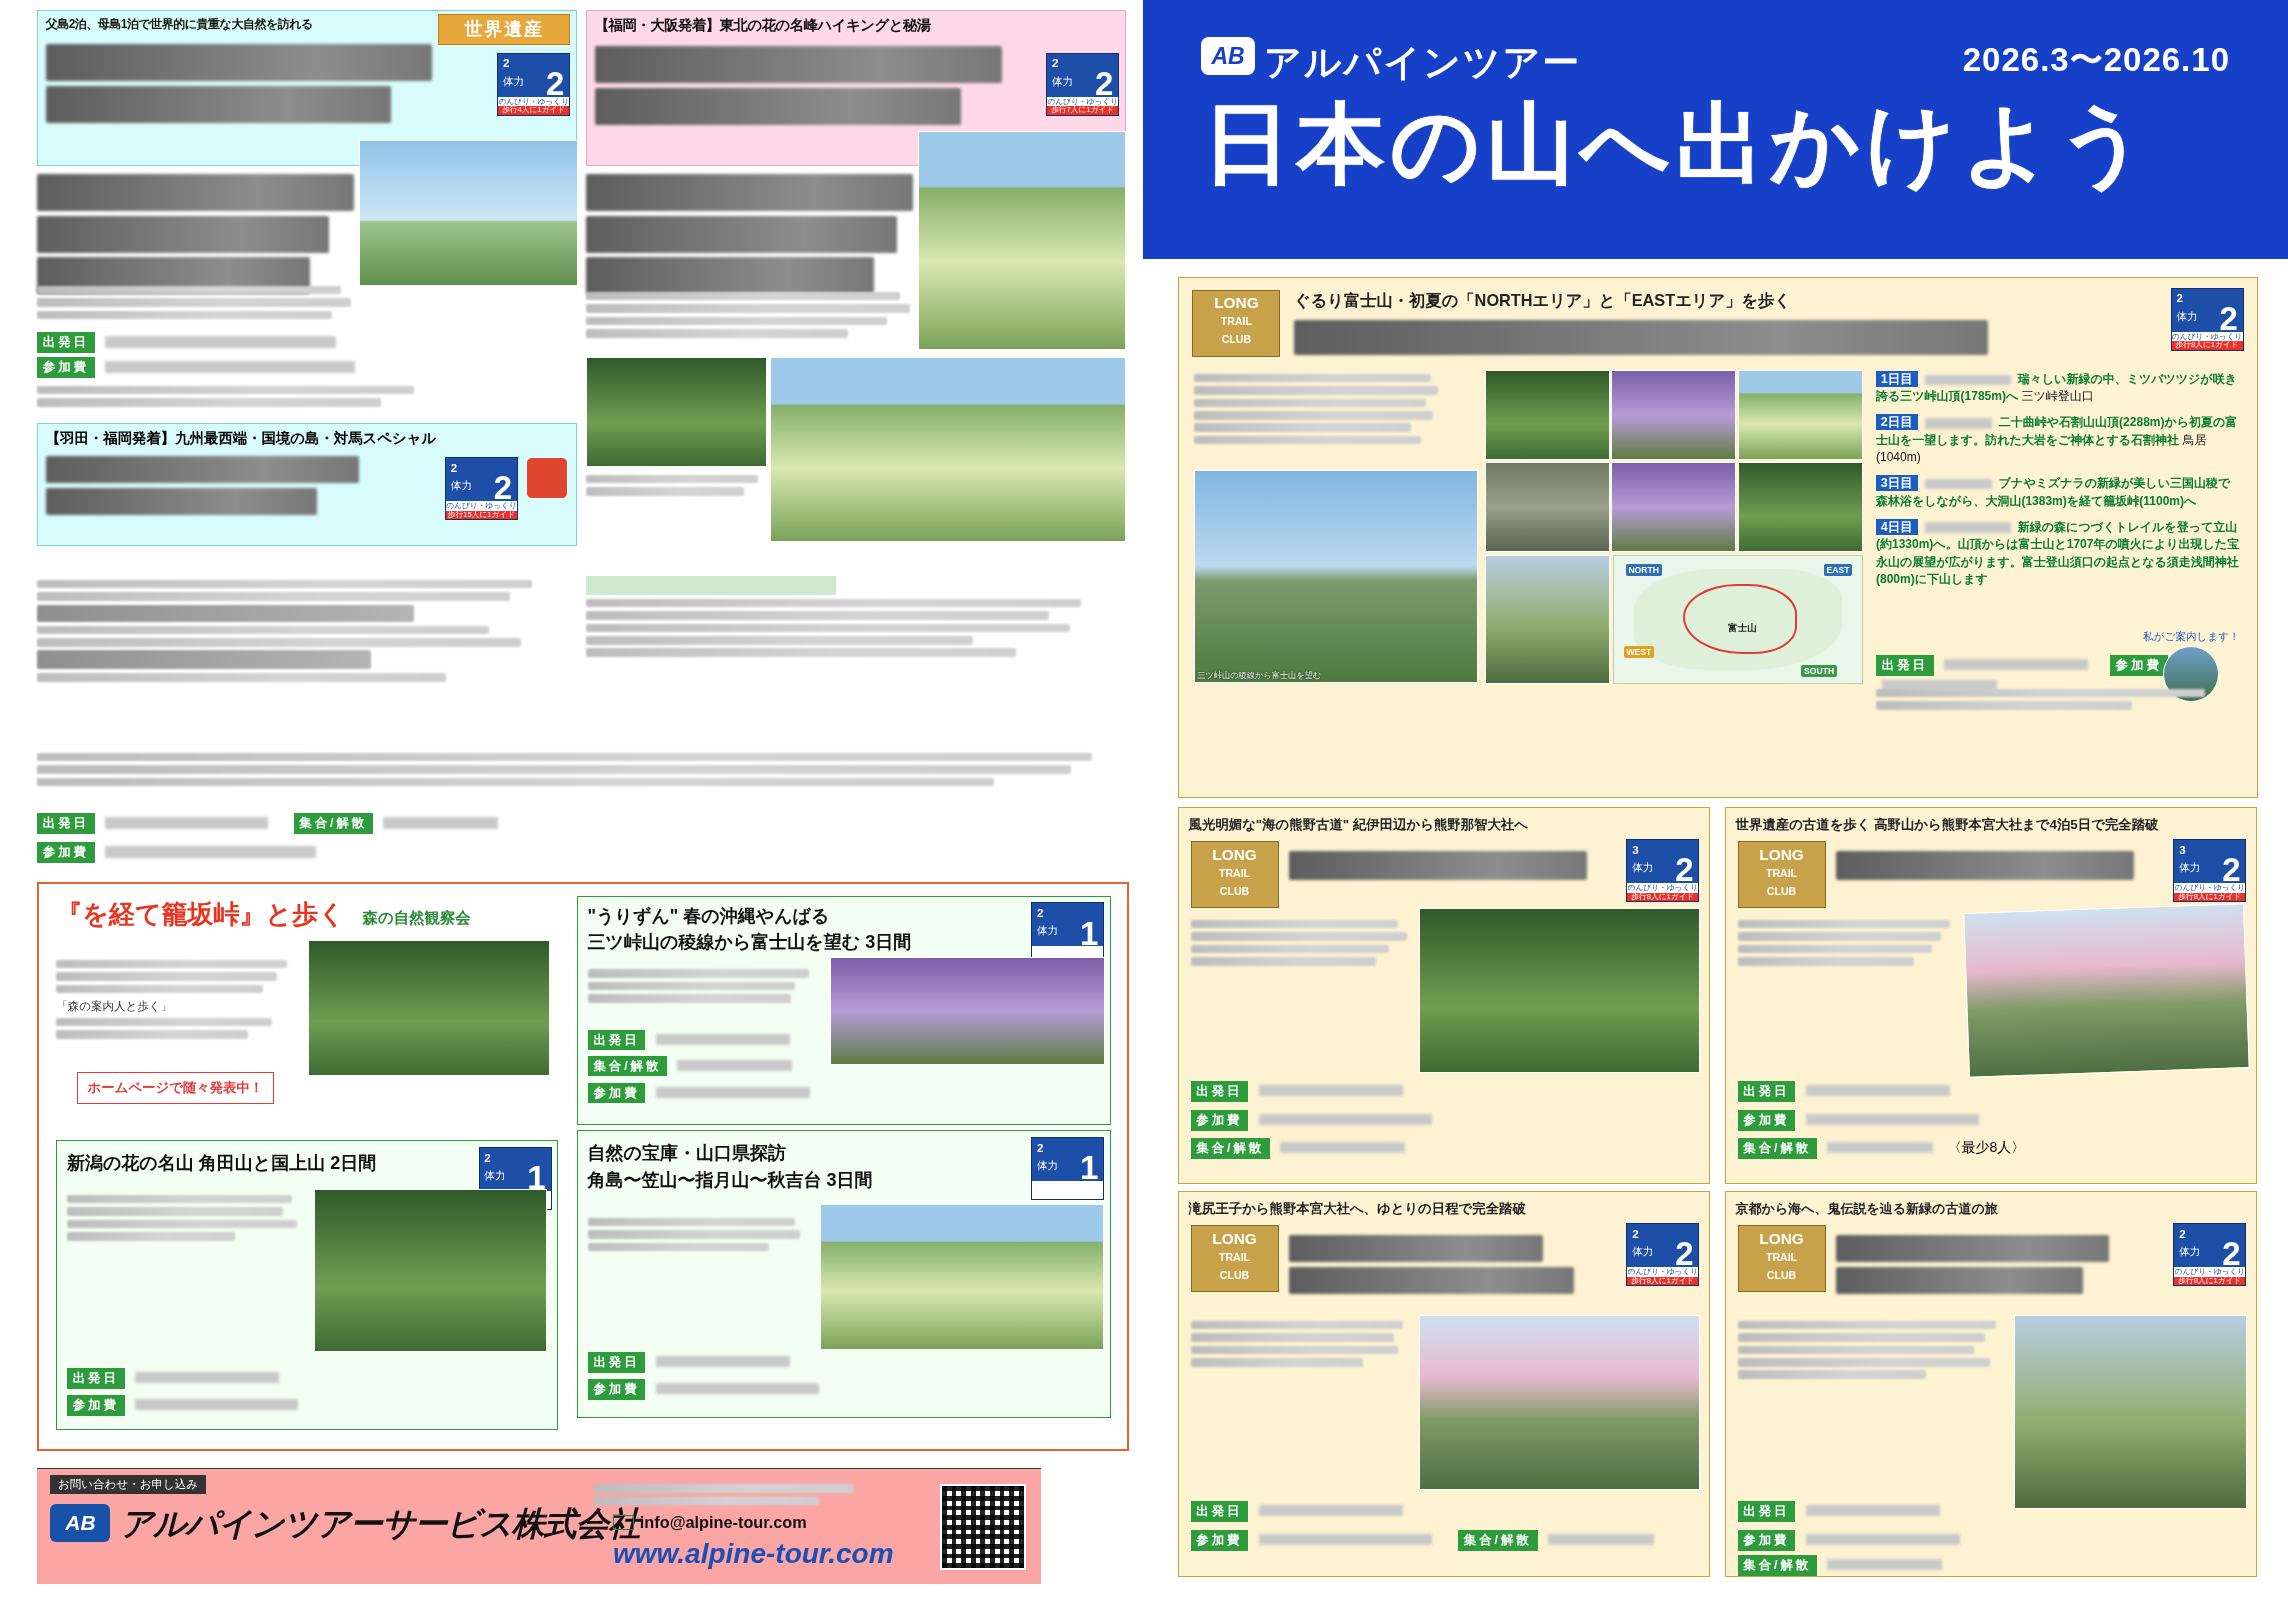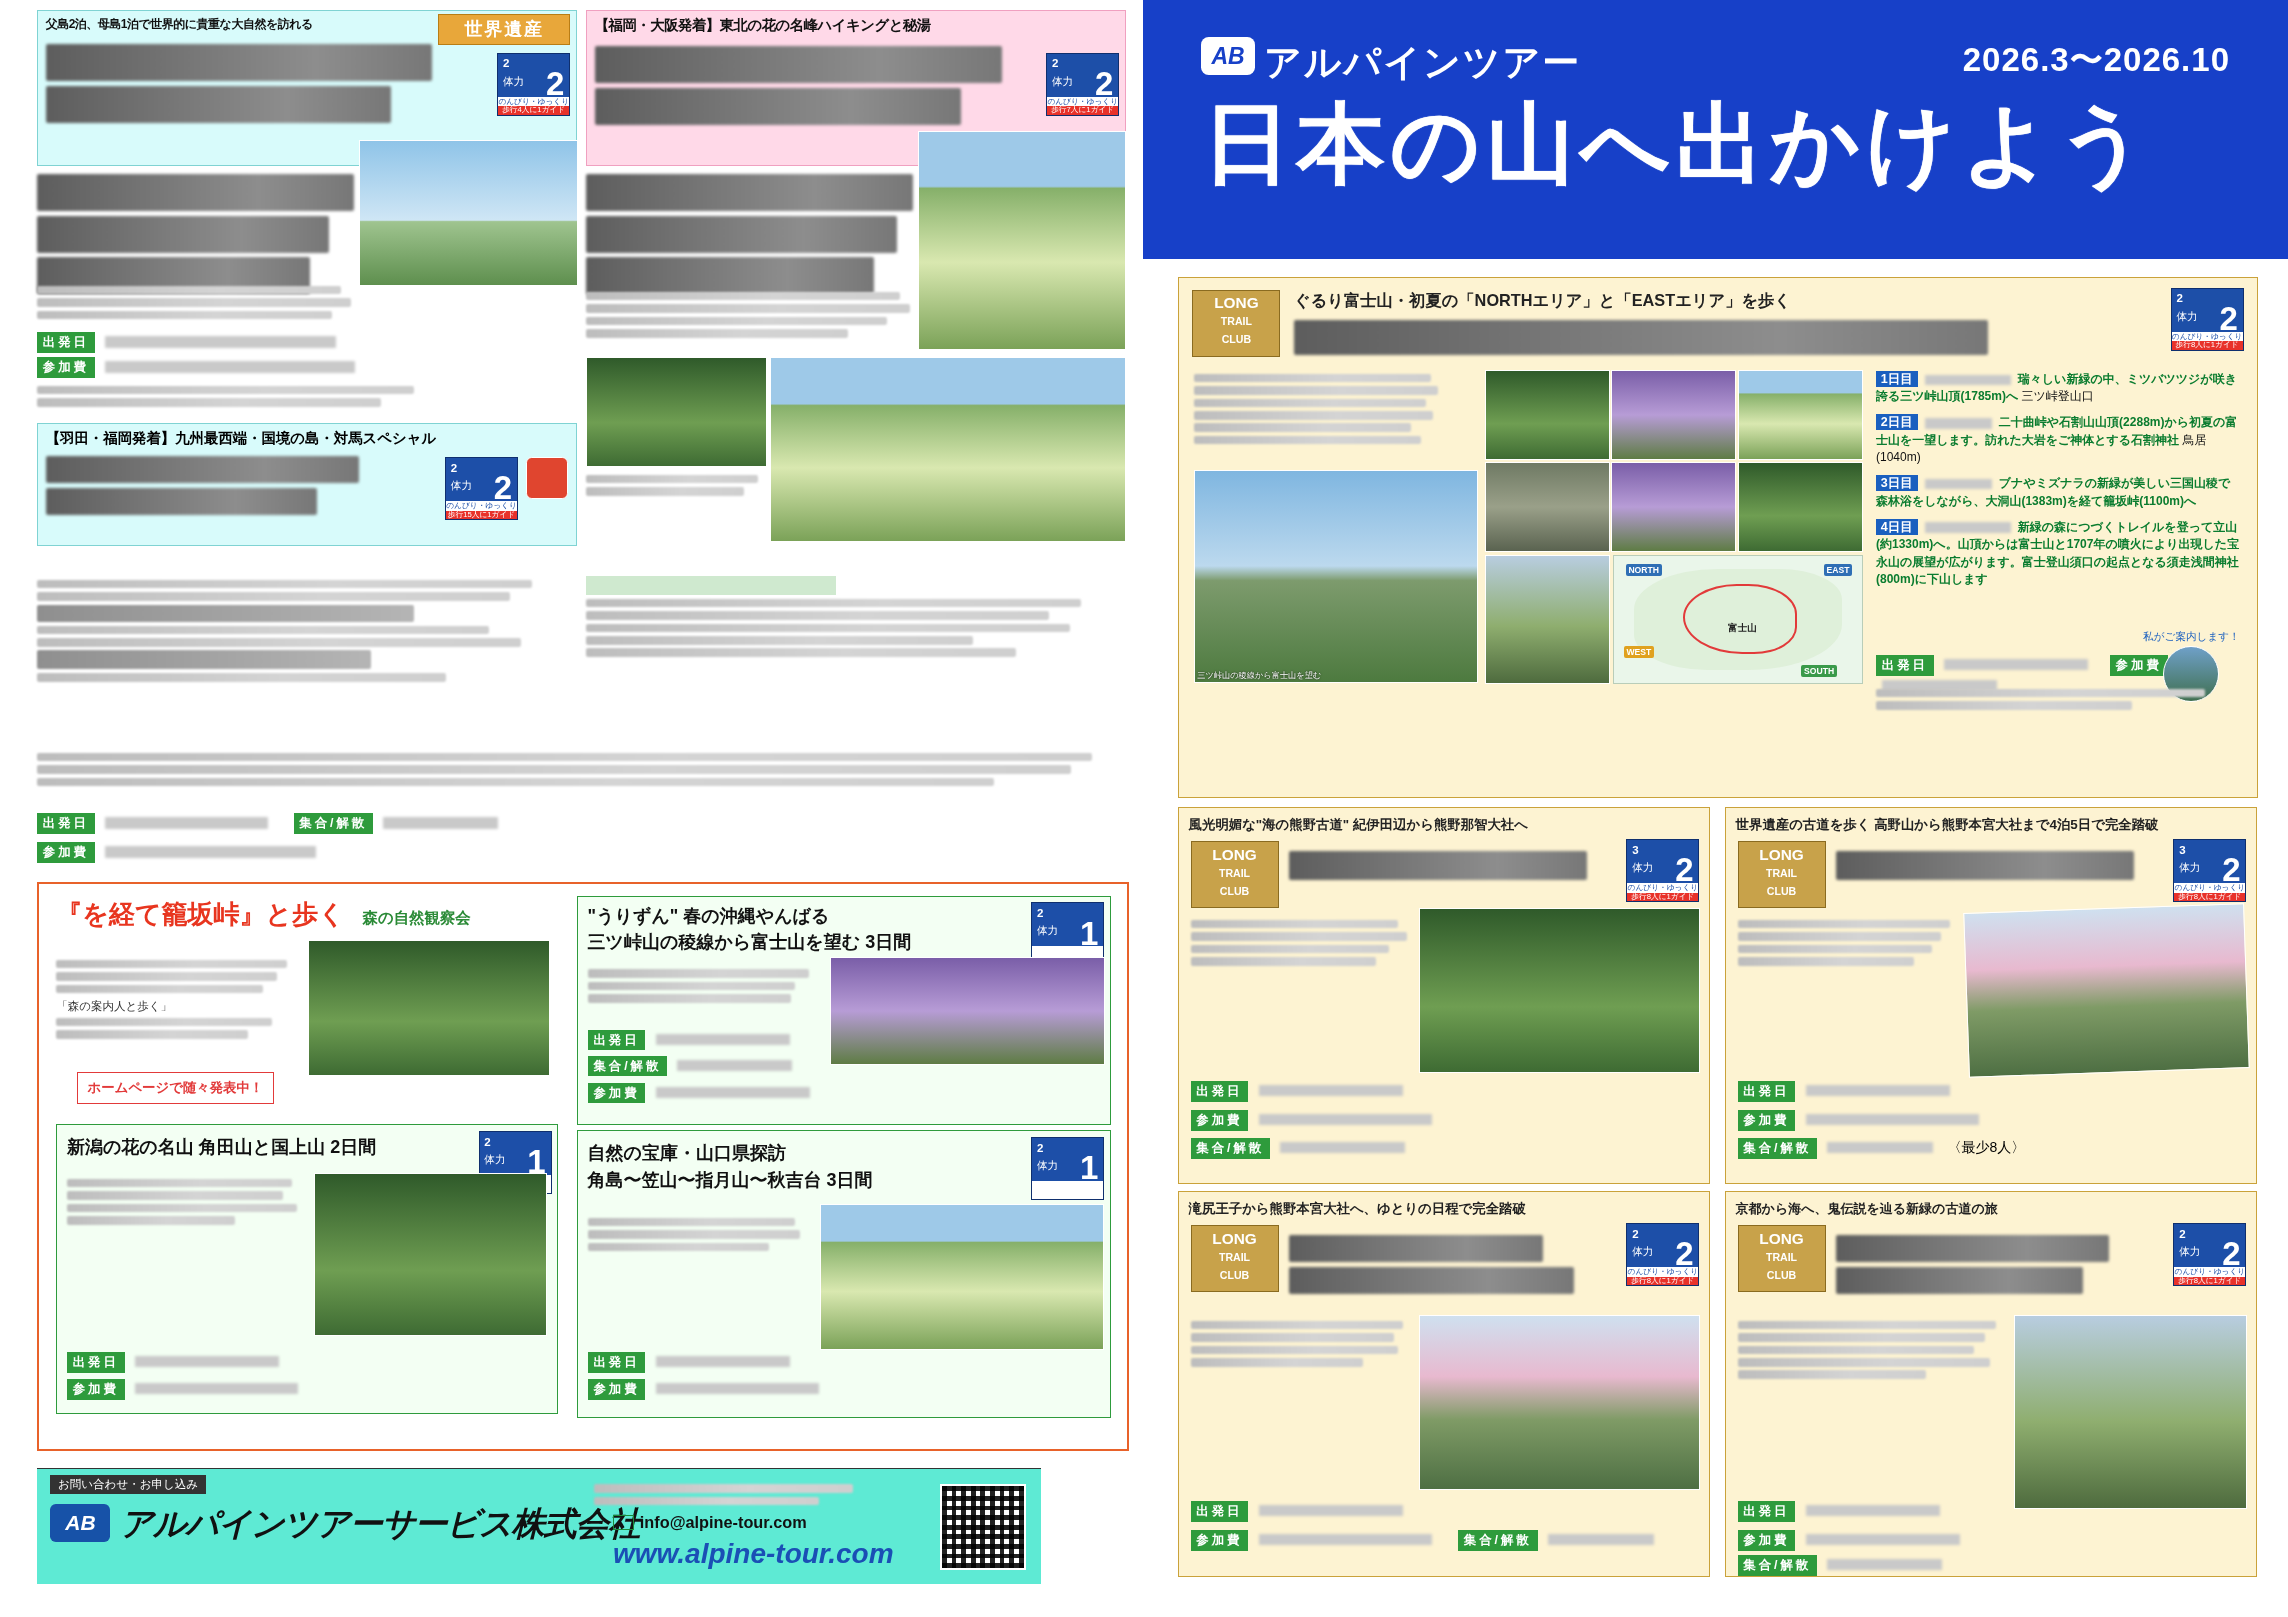--- a/index.html
+++ b/index.html
@@ -43,21 +43,21 @@
   .orangebox{position:absolute;left:37px;top:882px;width:1088px;height:565px;border:2.9px solid #e8622a;background:#fff;}
   .morititle{font-size:26px;font-weight:bold;color:#e8351f;}
   .morisub{font-size:15.4px;color:#2a8a36;font-weight:bold;}
   .hpbox{border:1.9px solid #e23a3a;color:#e23a3a;font-size:13.4px;font-weight:bold;padding:5.8px 9.6px;display:inline-block;}
   .greenbox{border:1.9px solid #2e9b3c;background:#f3fff3;}
   .niigata{font-size:18px;font-weight:bold;color:#111;}
   .urizen{font-size:18px;font-weight:bold;color:#111;}
   .yamaguchi{font-size:18px;font-weight:bold;color:#111;}
 
   
-  .footer{position:absolute;left:37px;top:1468px;width:1004px;height:115px;background:#5eead4;border-top:1.9px solid #333;}
+  .footer{position:absolute;left:37px;top:1468px;width:1004px;height:115px;background:#fca5a5;border-top:1.9px solid #333;}
   .footlabel{background:#333;color:#fff;font-size:11.5px;padding:1.9px 7.7px;display:inline-block;}
   .company{font-size:33px;font-weight:bold;color:#111;font-style:italic;letter-spacing:-1px;}
   .url{font-size:28px;font-weight:bold;color:#1a4fb5;font-style:italic;}
   .mail{font-size:16.3px;color:#111;font-weight:bold;}
   .qr{width:82px;height:82px;background:
       repeating-linear-gradient(0deg,#222 0 4.8px,#fff 4.8px 9.6px),
       repeating-linear-gradient(90deg,#222 0 4.8px,transparent 4.8px 9.6px);
       background-blend-mode:multiply;border:2.9px solid #fff;}
   .logo-ab{width:60px;height:38px;background:#1752a8;color:#fff;border-radius:5.8px;font-size:21px;font-weight:bold;text-align:center;line-height:38px;font-style:italic;}
 
@@ -251,21 +251,21 @@
         <div class="blurline" style="width:96%"></div>
         <div class="blurline" style="width:92%"></div>
         <div class="blurline" style="width:86%"></div>
         <div style="font-size:11.5px;color:#333;margin-top:5.8px;">「森の案内人と歩く」</div>
         <div class="blurline" style="width:90%"></div>
         <div class="blurline" style="width:80%"></div>
       </div>
       <div class="ph forest" style="left:269px;top:56px;width:240px;height:134px;"></div>
       <div class="hpbox" style="position:absolute;left:38px;top:188px;">ホームページで随々発表中！</div>
 
-      <div class="greenbox" style="position:absolute;left:17.3px;top:240px;width:500px;height:288px;">
+      <div class="greenbox" style="position:absolute;left:17.3px;top:256px;width:500px;height:288px;">
         <div class="niigata" style="padding:9.6px 9.6px 0 9.6px;">新潟の花の名山 角田山と国上山 2日間</div>
         <div class="badge" style="right:5.8px;top:5.8px;">
           <span class="t">2</span>
           <span class="t2">体力</span>
           <span class="n">1</span>
           <span class="foot">&nbsp;</span>
         </div>
         <div style="position:absolute;left:9.6px;top:50px;width:240px;">
           <div class="blurline" style="width:94%"></div>
           <div class="blurline" style="width:90%"></div>

